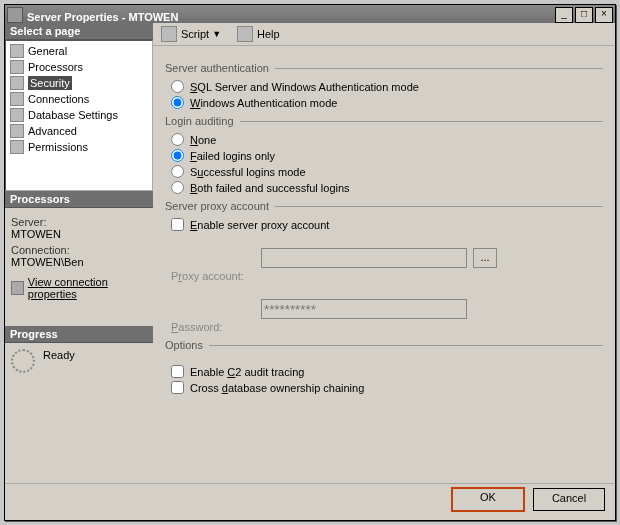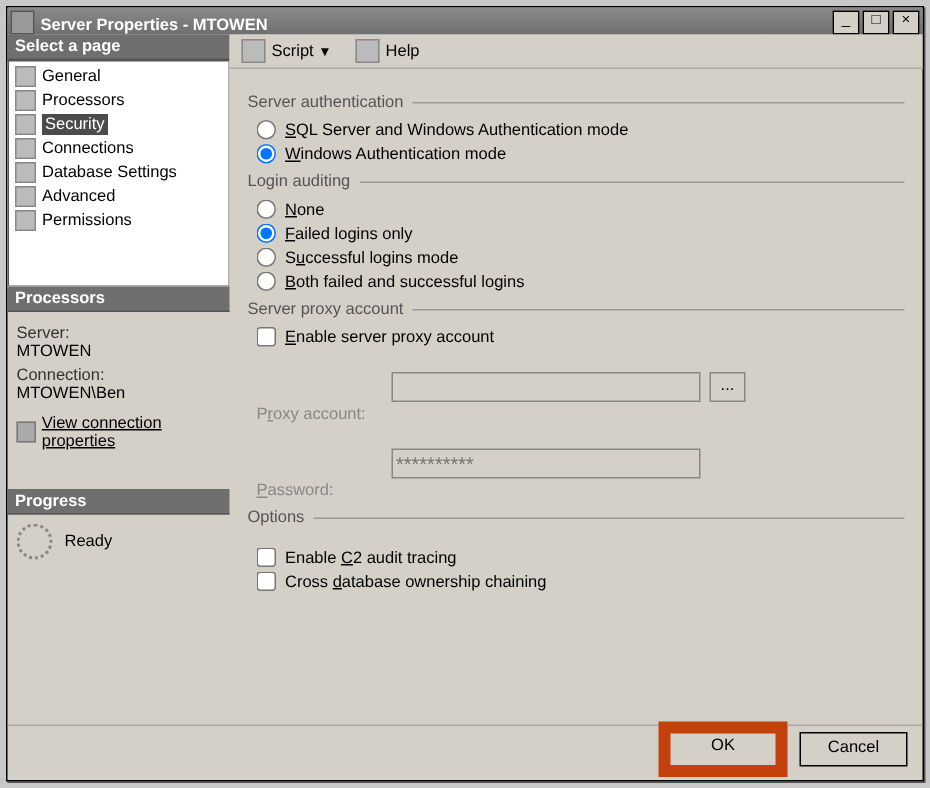--- a/index.html
+++ b/index.html
@@ -26,21 +26,21 @@
   .page-item{padding:1px 4px;display:flex;align-items:center;cursor:default;}
   .page-item .pi-icon{width:12px;height:12px;margin-right:4px;
     background:#bbb;border:1px solid #888;flex:none;}
   .page-item.sel span.lbl{background:#4b4b4b;color:#fff;padding:1px 2px;}
   .conn-panel{padding:4px 6px;height:110px;}
   .conn-panel .lbllight{color:#333;margin-top:4px;}
   .conn-panel a{color:#000;display:inline-flex;
     align-items:center;margin-top:8px;}
   .conn-panel a .ci{width:12px;height:12px;background:#aaa;
     border:1px solid #777;margin-right:4px;}
-  .progress-panel{padding:6px;display:flex;align-items:center;}
+  .progress-panel{padding:6px;display:flex;align-items:flex-start;}
   .spinner{width:20px;height:20px;border:2px dotted #888;
     border-radius:50%;margin-right:8px;}
   
   .right{flex:1;display:flex;flex-direction:column;}
   .toolbar{height:22px;background:#d4d0c8;border-bottom:1px solid #aaa;
     display:flex;align-items:center;padding:0 4px;}
   .tbtn{display:flex;align-items:center;margin-right:8px;padding:1px 4px;}
   .tbtn .ti{width:14px;height:14px;background:#bbb;border:1px solid #888;
     margin-right:4px;}
   .arrow{font-size:9px;margin-left:3px;}
@@ -55,21 +55,21 @@
   .proxy-row .plabel{width:90px;color:#888;margin-top:36px;}
   .proxy-row input[type=text],.proxy-row input[type=password]{
     width:200px;height:16px;border:1px solid #888;background:#d4d0c8;}
   .proxy-row .browse{width:22px;height:18px;border:1px solid #888;
     background:#d4d0c8;margin-left:6px;text-align:center;line-height:16px;}
   
   .bottom{height:30px;border-top:1px solid #aaa;display:flex;
     justify-content:flex-end;align-items:center;padding:0 10px;}
   .btn{width:70px;height:21px;border:1px solid #000;background:#d4d0c8;
     margin-left:8px;text-align:center;line-height:19px;}
-  .btn.def{border:8px solid #c2410c;line-height:17px;}
+  .btn.def{border:2px solid #c2410c;line-height:17px;}
 </style>
 </head>
 <body>
 
 <div class="win">
 
   <div class="titlebar">
     <span class="t-icon"></span>
     <span class="title-text">Server Properties - MTOWEN</span>
     <div class="winbtns">

